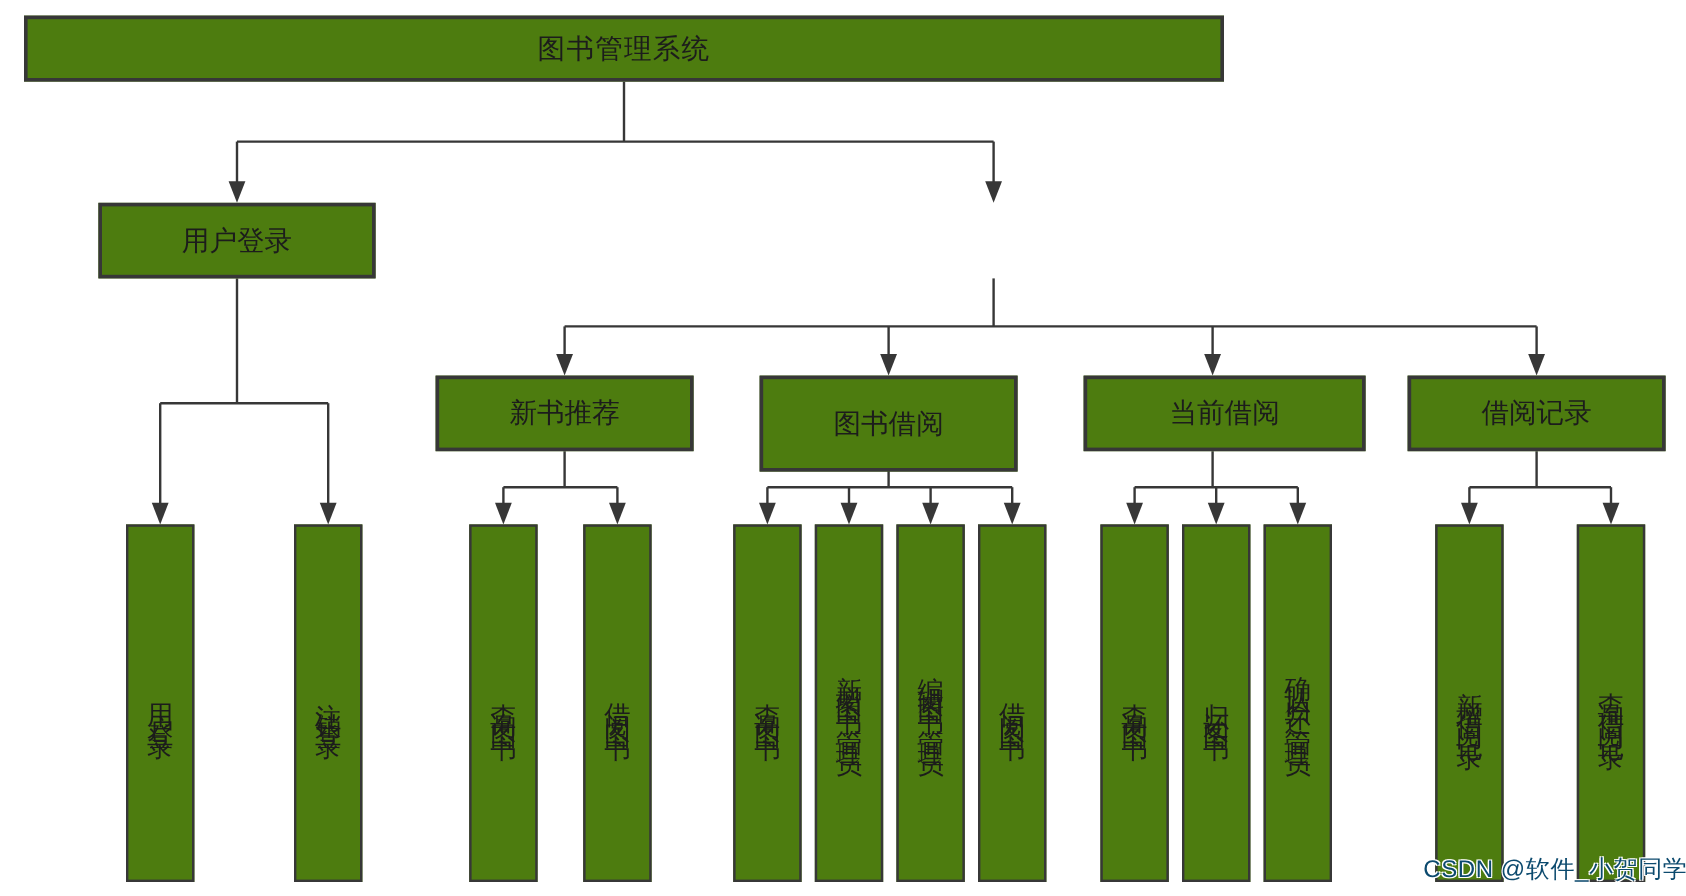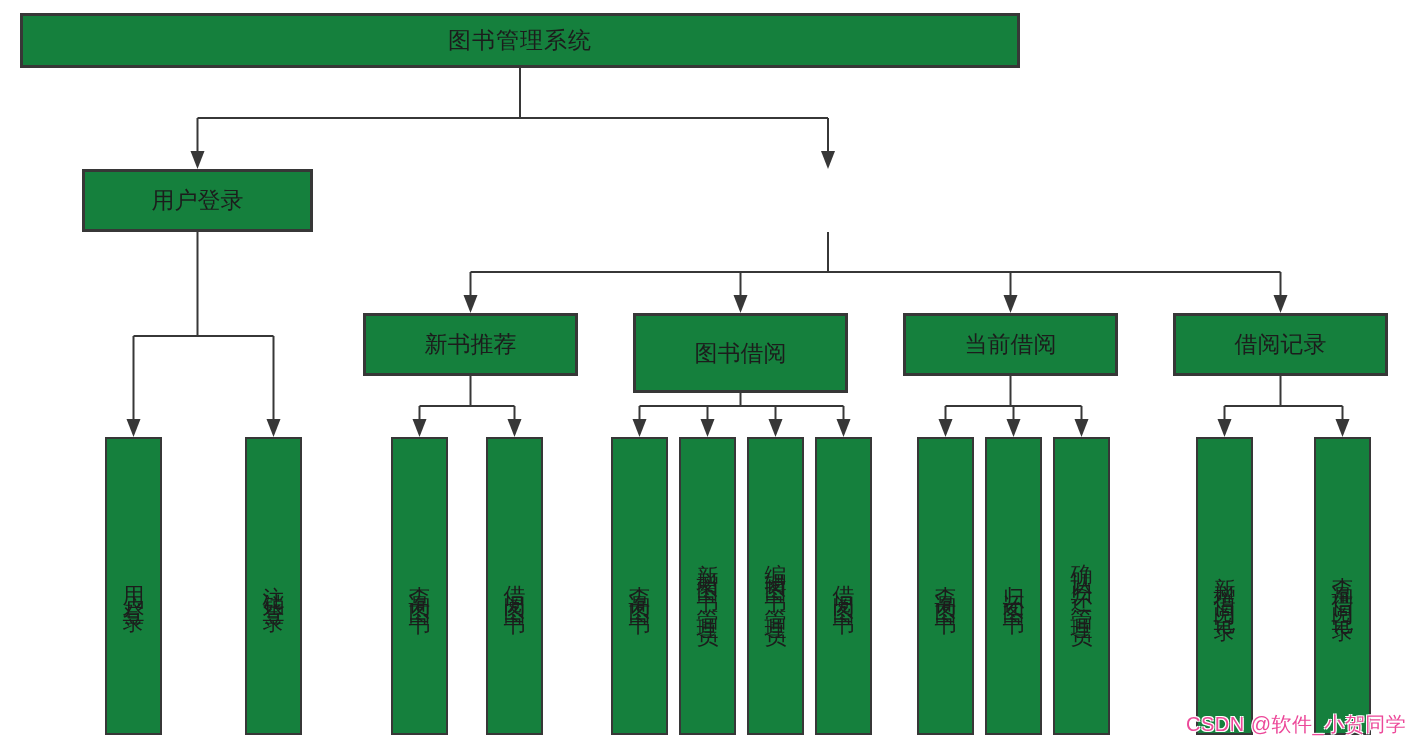--- a/index.html
+++ b/index.html
@@ -22,21 +22,21 @@
   }
   #connectors {
     position: absolute;
     left: 0; top: 0;
     width: 1405px;
     height: 747px;
   }
   .box {
     position: absolute;
     box-sizing: border-box;
-    background: #15803d;
+    background: #4d7c0f;
     border: 2px solid #373737;
     color: #1c1c1c;
     display: flex;
     align-items: center;
     justify-content: center;
     text-align: center;
   }
   .box.lvl1, .box.lvl2, .box.lvl3 {
     border-width: 3px;
     font-size: 23px;
@@ -54,21 +54,21 @@
     letter-spacing: 9px;
     line-height: 1.0;
     max-height: 286px;
   }
   .lbl { display: inline-block; }
   #watermark {
     position: absolute;
     left: 1186px;
     top: 711px;
     font-size: 20px;
-    color: #ec4899;
+    color: #0c4a6e;
     white-space: nowrap;
     letter-spacing: 0.5px;
     text-shadow: 1px 1px 0 #ffffff, -1px -1px 0 #ffffff, 1px -1px 0 #ffffff, -1px 1px 0 #ffffff;
   }
 </style>
 </head>
 <body>
 
 <div id="canvas">
 
@@ -156,21 +156,21 @@
   <div class="box lvl2" style="left:82px; top:169px; width:231px; height:63px;">
     <span class="lbl">用户登录</span>
   </div>
 
   <div class="box lvl3" style="left:363px; top:313px; width:215px; height:63px;">
     <span class="lbl">新书推荐</span>
   </div>
   <div class="box lvl3" style="left:633px; top:313px; width:215px; height:80px;">
     <span class="lbl">图书借阅</span>
   </div>
-  <div class="box lvl3" style="left:903px; top:313px; width:215px; height:63px;">
+  <div class="box lvl3" style="left:903px; top:313px; width:235px; height:63px;">
     <span class="lbl">当前借阅</span>
   </div>
   <div class="box lvl3" style="left:1173px; top:313px; width:215px; height:63px;">
     <span class="lbl">借阅记录</span>
   </div>
 
   <div class="box leaf" style="left:105px;">
     <span class="lbl">用户登录</span>
   </div>
   <div class="box leaf" style="left:245px;">

